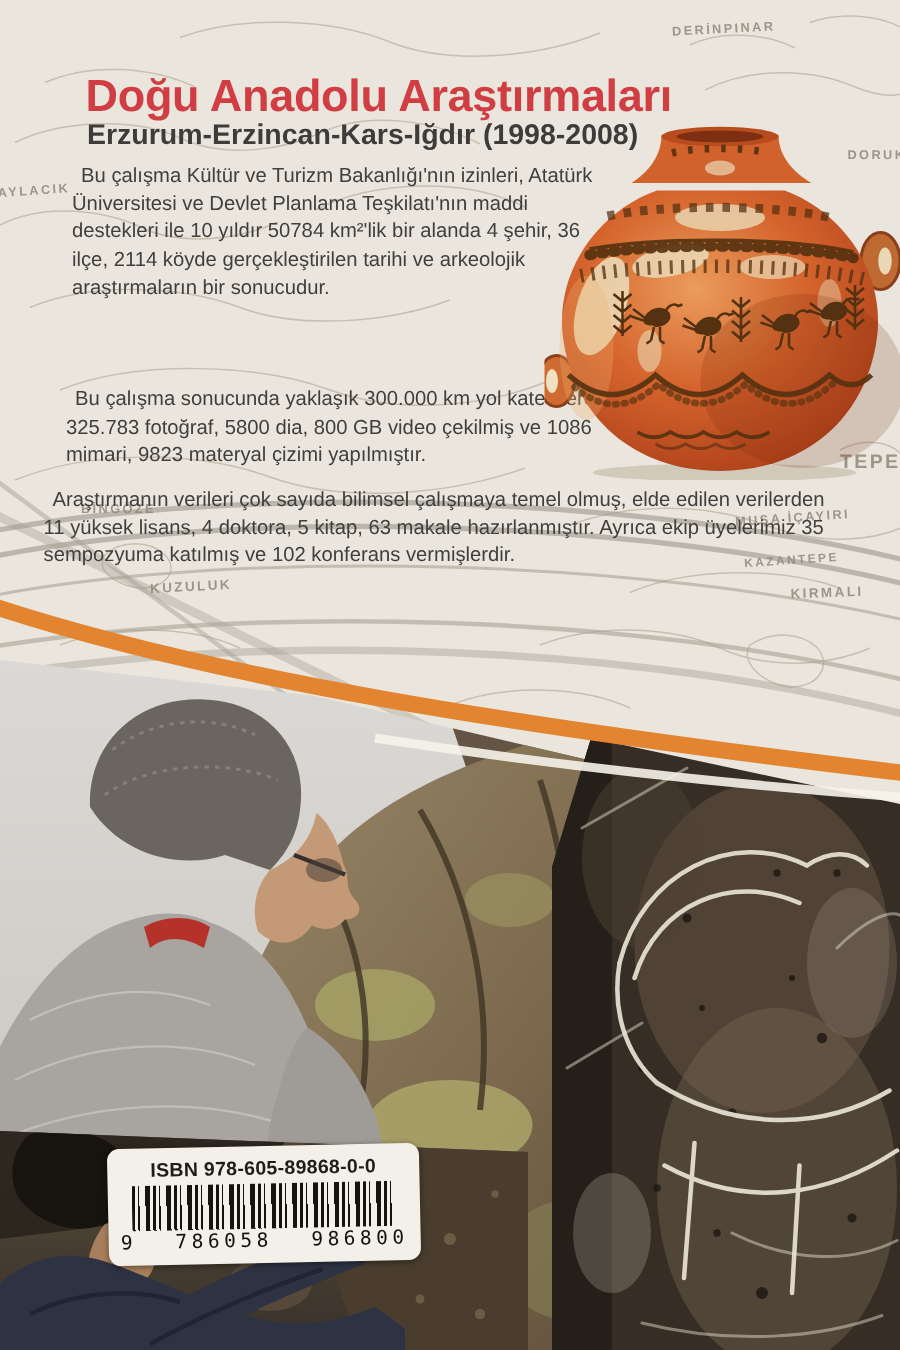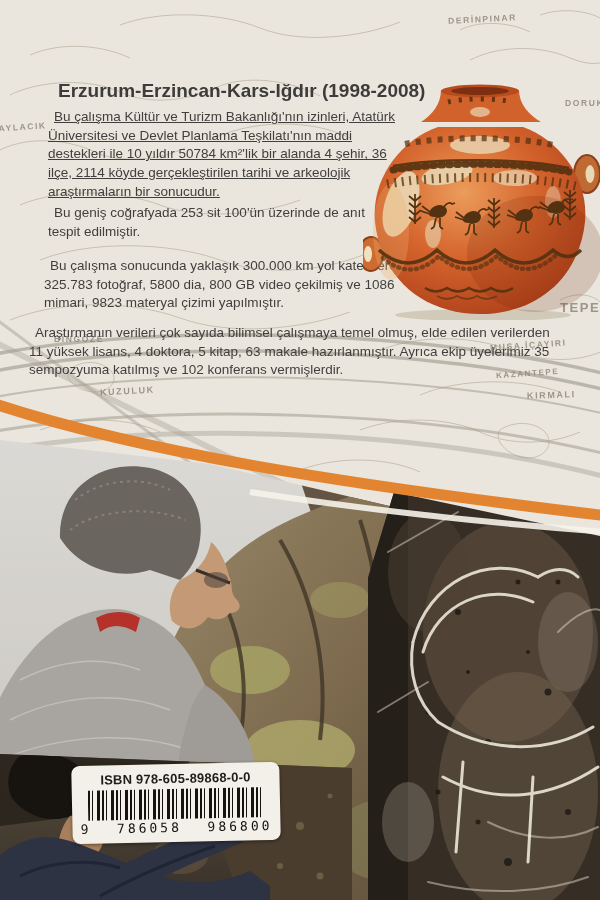--- a/index.html
+++ b/index.html
@@ -20,21 +20,21 @@
     color:#d03d42;letter-spacing:-.2px;white-space:nowrap;
   }
   .subtitle{
     position:absolute;left:58px;top:64px;font-size:19px;font-weight:700;
     color:#3d3c3a;white-space:nowrap;
   }
   .para{
     position:absolute;margin:0;color:#403f3d;font-size:13.5px;line-height:1.38;
     text-indent:6px;
   }
-  .para-1{left:48px;top:108px;width:348px;text-decoration:underline;}
+  .para-1{left:48px;top:108px;width:348px;}
   .para-2{left:48px;top:204px;width:335px;}
   .para-3{left:44px;top:257px;width:392px;}
   .para-4{left:29px;top:324px;width:528px;}
   .pot{position:absolute;left:363px;top:82px;width:237px;height:238px;}
   .photo{position:absolute;overflow:hidden;}
   .photo-left{left:0;top:420px;width:432px;height:480px;
     clip-path:polygon(0 20px,210px 44px,432px 96px,432px 480px,0 480px);}
   .photo-right{left:368px;top:492px;width:232px;height:408px;
     clip-path:polygon(26px 0,232px 44px,232px 408px,0 408px,0 86px);}
   .photo-bottomleft{left:0;top:746px;width:352px;height:154px;
@@ -102,24 +102,24 @@
   <span class="map-label" style="left:448px;top:14px;transform:rotate(-3deg);">DERİNPINAR</span>
   <span class="map-label" style="left:565px;top:98px;">DORUKE</span>
   <span class="map-label" style="left:-8px;top:122px;transform:rotate(-4deg);">YAYLACIK</span>
   <span class="map-label" style="left:560px;top:300px;font-size:13px;">TEPE</span>
   <span class="map-label" style="left:8px;top:334px;padding-left:46px;">BİNGÖZE</span>
   <span class="map-label" style="left:490px;top:340px;transform:rotate(-4deg);">MUŞA İÇAYIRI</span>
   <span class="map-label" style="left:496px;top:369px;transform:rotate(-4deg);font-size:8px;">KAZANTEPE</span>
   <span class="map-label" style="left:527px;top:390px;transform:rotate(-2deg);font-size:9px;">KIRMALI</span>
   <span class="map-label" style="left:100px;top:386px;transform:rotate(-3deg);font-size:9px;">KUZULUK</span>
 
+  <h1 class="title">Doğu Anadolu Araştırmaları</h1>
   <h2 class="subtitle">Erzurum-Erzincan-Kars-Iğdır (1998-2008)</h2>
 
   <p class="para para-1">Bu çalışma Kültür ve Turizm Bakanlığı'nın izinleri, Atatürk Üniversitesi ve Devlet Planlama Teşkilatı'nın maddi destekleri ile 10 yıldır 50784 km²'lik bir alanda 4 şehir, 36 ilçe, 2114 köyde gerçekleştirilen tarihi ve arkeolojik araştırmaların bir sonucudur.</p>
-  <p class="para para-2">Bu geniş coğrafyada 253 sit 100'ün üzerinde de anıt tespit edilmiştir.</p>
   <p class="para para-3">Bu çalışma sonucunda yaklaşık 300.000 km yol katedilerek 325.783 fotoğraf, 5800 dia, 800 GB video çekilmiş ve 1086 mimari, 9823 materyal çizimi yapılmıştır.</p>
   <p class="para para-4">Araştırmanın verileri çok sayıda bilimsel çalışmaya temel olmuş, elde edilen verilerden 11 yüksek lisans, 4 doktora, 5 kitap, 63 makale hazırlanmıştır. Ayrıca ekip üyelerimiz 35 sempozyuma katılmış ve 102 konferans vermişlerdir.</p>
 
   <svg class="pot" viewBox="0 0 237 238">
     <defs>
       <radialGradient id="potg" cx="42%" cy="35%" r="80%">
         <stop offset="0%" stop-color="#eb9c5b"></stop>
         <stop offset="45%" stop-color="#d4632c"></stop>
         <stop offset="85%" stop-color="#b1431c"></stop>
         <stop offset="100%" stop-color="#8f3315"></stop>

